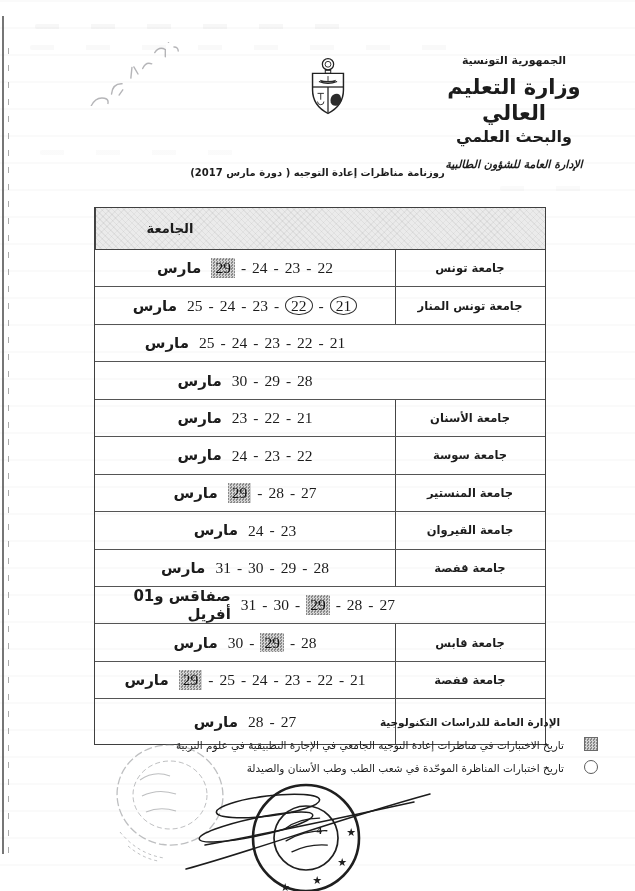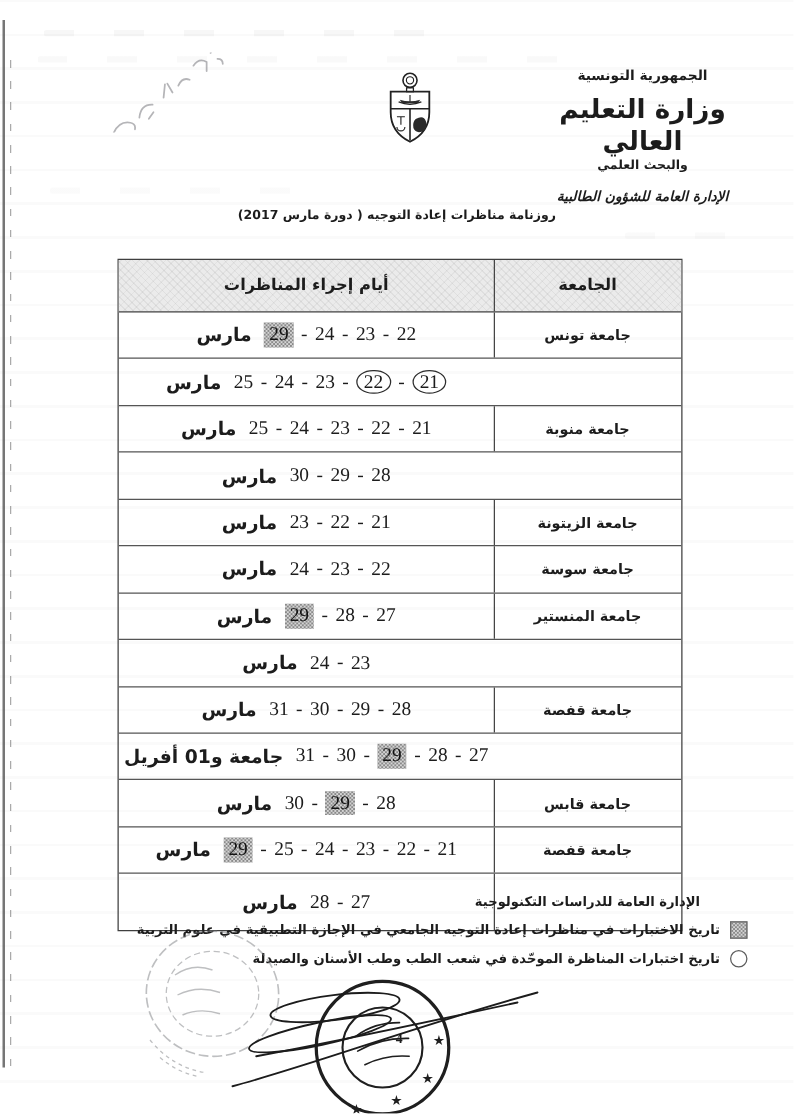--- a/index.html
+++ b/index.html
@@ -12,21 +12,21 @@
     background:repeating-linear-gradient(180deg,rgba(0,0,0,0.018) 0 2px,transparent 2px 27px);}
   .streak{position:absolute;height:5px;border-radius:2px;opacity:.45;
     background:repeating-linear-gradient(90deg,rgba(0,0,0,.07) 0 24px,transparent 24px 56px);}
   .edge-line{position:absolute;left:2px;top:16px;width:2px;height:838px;background:#3c3c3c;opacity:.7;}
   .edge-dots{position:absolute;left:8px;top:48px;width:1px;height:812px;opacity:.5;
     background:repeating-linear-gradient(180deg,#555 0 6px,transparent 6px 17px);}
   
   .letterhead{position:absolute;top:54px;right:46px;width:150px;text-align:center;}
   .republic{font-size:11px;font-weight:700;}
   .ministry1{font-size:21px;font-weight:700;margin-top:7px;line-height:1.25;}
-  .ministry2{font-size:10px;font-weight:700;line-height:1.2;}
+  .ministry2{font-size:16px;font-weight:700;line-height:1.2;}
   .directorate{font-size:11px;font-weight:700;margin-top:12px;white-space:nowrap;font-style:italic;}
   .emblem{position:absolute;left:308px;top:56px;width:40px;height:62px;}
   .received{position:absolute;left:76px;top:42px;width:124px;height:64px;opacity:.75;}
   
   .title{position:absolute;top:167px;left:0;width:100%;text-align:center;
     font-size:10px;font-weight:700;letter-spacing:.2px;}
   
   .table{position:absolute;left:94px;top:207px;width:452px;border:1.5px solid #3f3f3f;box-sizing:border-box;}
   .thead{display:flex;direction:ltr;height:41px;border-bottom:1.3px solid #454545;
     background-color:#ebebeb;
@@ -44,22 +44,22 @@
   .thead .dates{gap:0;}
   .sep{margin:0 1px;}
   .day{line-height:1;}
   .day.shaded{background-color:#a0a0a0;padding:2px 4px;color:#111;
     background-image:repeating-conic-gradient(rgba(255,255,255,.55) 0% 25%,rgba(0,0,0,.14) 0% 50%);
     background-size:3px 3px;}
   .day.circled{border:1.5px solid #2e2e2e;border-radius:50%;padding:1px 5px;}
   .suffix{font-family:"DejaVu Sans",sans-serif;font-size:15px;font-weight:700;margin-right:5px;}
   
   .legend{position:absolute;top:737px;right:37px;display:flex;flex-direction:column;gap:9px;align-items:flex-start;}
-  .lrow{display:flex;direction:rtl;align-items:center;gap:8px;white-space:nowrap;
-    font-size:10.5px;font-weight:700;}
+  .lrow{display:flex;direction:rtl;align-items:flex-end;gap:20px;white-space:nowrap;
+    font-size:10.5px;font-weight:400;}
   .licon{flex:0 0 auto;display:inline-block;}
   .shaded-square-icon{width:12px;height:12px;border:1px solid #6a6a6a;background-color:#a0a0a0;
     background-image:repeating-conic-gradient(rgba(255,255,255,.55) 0% 25%,rgba(0,0,0,.14) 0% 50%);
     background-size:3px 3px;}
   .circle-icon{width:12px;height:12px;border:1.4px solid #5c5c5c;border-radius:50%;background:transparent;}
   
   .stamps-svg{position:absolute;inset:0;width:635px;height:891px;pointer-events:none;}
 </style>
 </head>
 <body>
@@ -107,21 +107,20 @@
       <path d="M10.5 40 h7 M14 40 v7 M10.5 49 a3.5 3.5 0 0 0 7 0" stroke-width="1"></path>
     </g>
     <path d="M27 42 q7 -4 9 2 q2 6 -3 9 q-6 2 -8 -3 q-1 -5 2 -8 z" fill="#2b2b2b"></path>
     <path d="M13 25 q9 3 18 0 l-2 3 h-14 z" fill="#2b2b2b"></path>
   </svg>
 
   <div class="title">روزنامة مناظرات إعادة التوجيه ( دورة مارس 2017)</div>
 
   <div class="table">
     <div class="thead">
-      <div class="cell dates th">أيام إجراء المناظرات</div>
       <div class="cell univ th">الجامعة</div>
     </div>
     <div class="tbody" id="tbody">
   <div class="trow">
     <div class="cell dates">
             <span class="day">22</span>
             <span class="sep">-</span>
             <span class="day">23</span>
             <span class="sep">-</span>
             <span class="day">24</span>
@@ -138,36 +137,36 @@
             <span class="sep">-</span>
             <span class="day circled">22</span>
             <span class="sep">-</span>
             <span class="day">23</span>
             <span class="sep">-</span>
             <span class="day">24</span>
             <span class="sep">-</span>
             <span class="day">25</span>
             <span class="suffix">مارس</span>
           </div>
+    <div class="cell univ">جامعة تونس المنار</div>
   </div>
 
   <div class="trow">
     <div class="cell dates">
             <span class="day">21</span>
             <span class="sep">-</span>
             <span class="day">22</span>
             <span class="sep">-</span>
             <span class="day">23</span>
             <span class="sep">-</span>
             <span class="day">24</span>
             <span class="sep">-</span>
             <span class="day">25</span>
             <span class="suffix">مارس</span>
           </div>
-    <div class="cell univ">جامعة منوبة</div>
   </div>
 
   <div class="trow">
     <div class="cell dates">
             <span class="day">28</span>
             <span class="sep">-</span>
             <span class="day">29</span>
             <span class="sep">-</span>
             <span class="day">30</span>
             <span class="suffix">مارس</span>
@@ -176,21 +175,21 @@
 
   <div class="trow">
     <div class="cell dates">
             <span class="day">21</span>
             <span class="sep">-</span>
             <span class="day">22</span>
             <span class="sep">-</span>
             <span class="day">23</span>
             <span class="suffix">مارس</span>
           </div>
-    <div class="cell univ">جامعة الزيتونة</div>
+    <div class="cell univ">جامعة الأسنان</div>
   </div>
 
   <div class="trow">
     <div class="cell dates">
             <span class="day">22</span>
             <span class="sep">-</span>
             <span class="day">23</span>
             <span class="sep">-</span>
             <span class="day">24</span>
             <span class="suffix">مارس</span>
@@ -210,20 +209,21 @@
     <div class="cell univ">جامعة المنستير</div>
   </div>
 
   <div class="trow">
     <div class="cell dates">
             <span class="day">23</span>
             <span class="sep">-</span>
             <span class="day">24</span>
             <span class="suffix">مارس</span>
           </div>
+    <div class="cell univ">جامعة القيروان</div>
   </div>
 
   <div class="trow">
     <div class="cell dates">
             <span class="day">28</span>
             <span class="sep">-</span>
             <span class="day">29</span>
             <span class="sep">-</span>
             <span class="day">30</span>
             <span class="sep">-</span>
@@ -237,21 +237,21 @@
     <div class="cell dates">
             <span class="day">27</span>
             <span class="sep">-</span>
             <span class="day">28</span>
             <span class="sep">-</span>
             <span class="day shaded">29</span>
             <span class="sep">-</span>
             <span class="day">30</span>
             <span class="sep">-</span>
             <span class="day">31</span>
-            <span class="suffix">جامعة و01 أفريل</span>
+            <span class="suffix">صفاقس و01 أفريل</span>
           </div>
   </div>
 
   <div class="trow">
     <div class="cell dates">
             <span class="day">28</span>
             <span class="sep">-</span>
             <span class="day shaded">29</span>
             <span class="sep">-</span>
             <span class="day">30</span>

